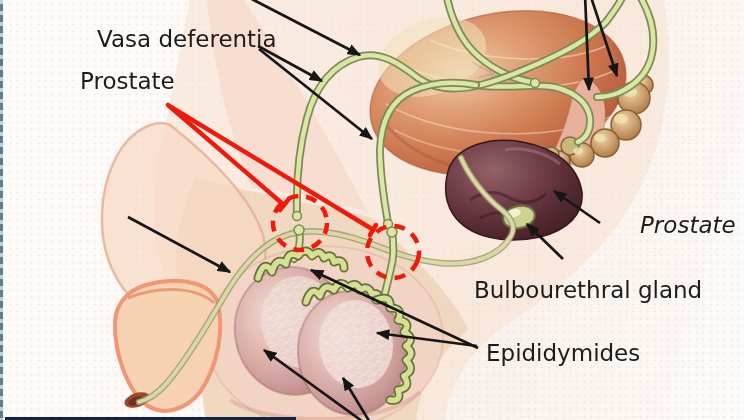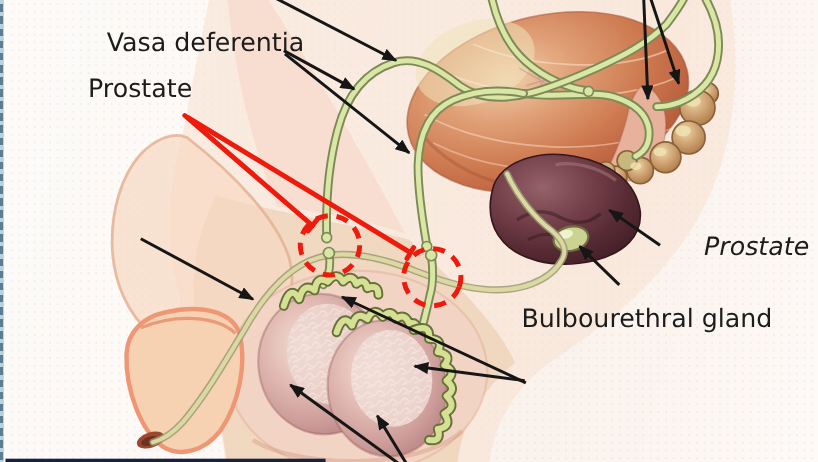--- a/index.html
+++ b/index.html
@@ -242,16 +242,17 @@
       <line x1="370" y1="235" x2="376" y2="225"></line>
     </g>
     <circle cx="300" cy="223" r="27" fill="none" stroke="#ee1b0c" stroke-width="4.5" stroke-dasharray="11 8"></circle>
     <circle cx="393" cy="252" r="26" fill="none" stroke="#ee1b0c" stroke-width="4.5" stroke-dasharray="11 8" transform="rotate(20 393 252)"></circle>
   </svg>
 
   <div class="lbl" id="lbl-vasa">Vasa deferentia</div>
   <div class="lbl" id="lbl-vasectomy">Prostate</div>
   <div class="lbl" id="lbl-prostate">Prostate</div>
   <div class="lbl" id="lbl-bulbo">Bulbourethral gland</div>
+  <div class="lbl" id="lbl-epi">Epididymides</div>
 
   <div class="left-border"></div>
   <div class="bottom-bar"></div>
 </div>
 
 </body></html>

